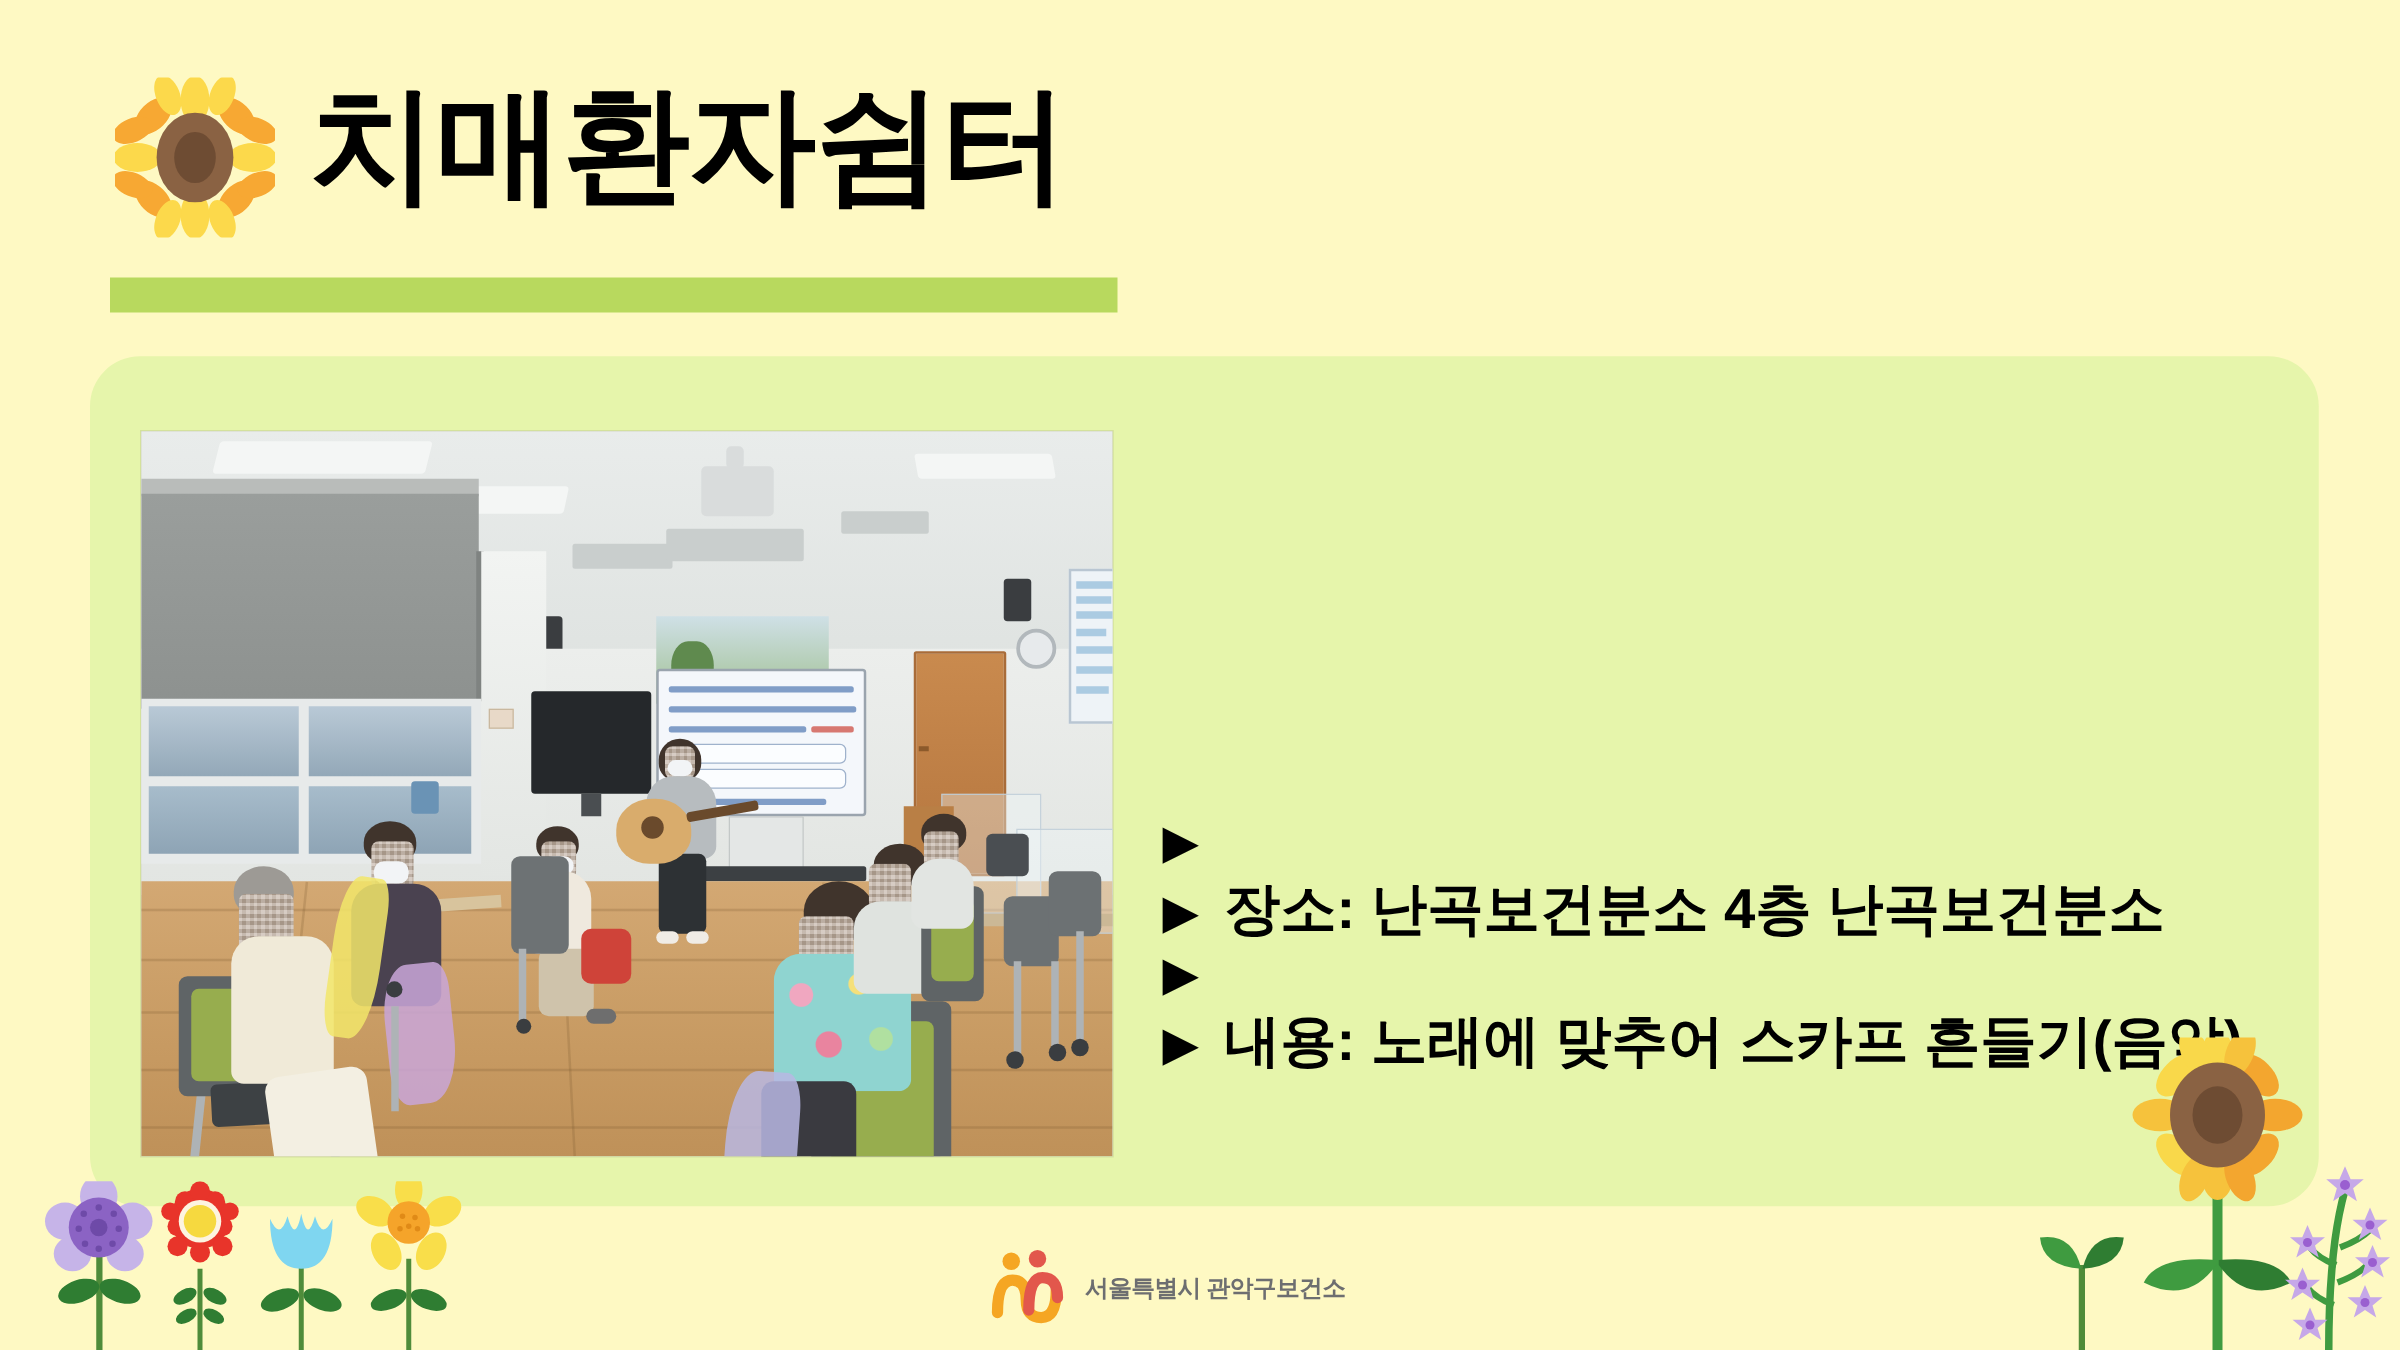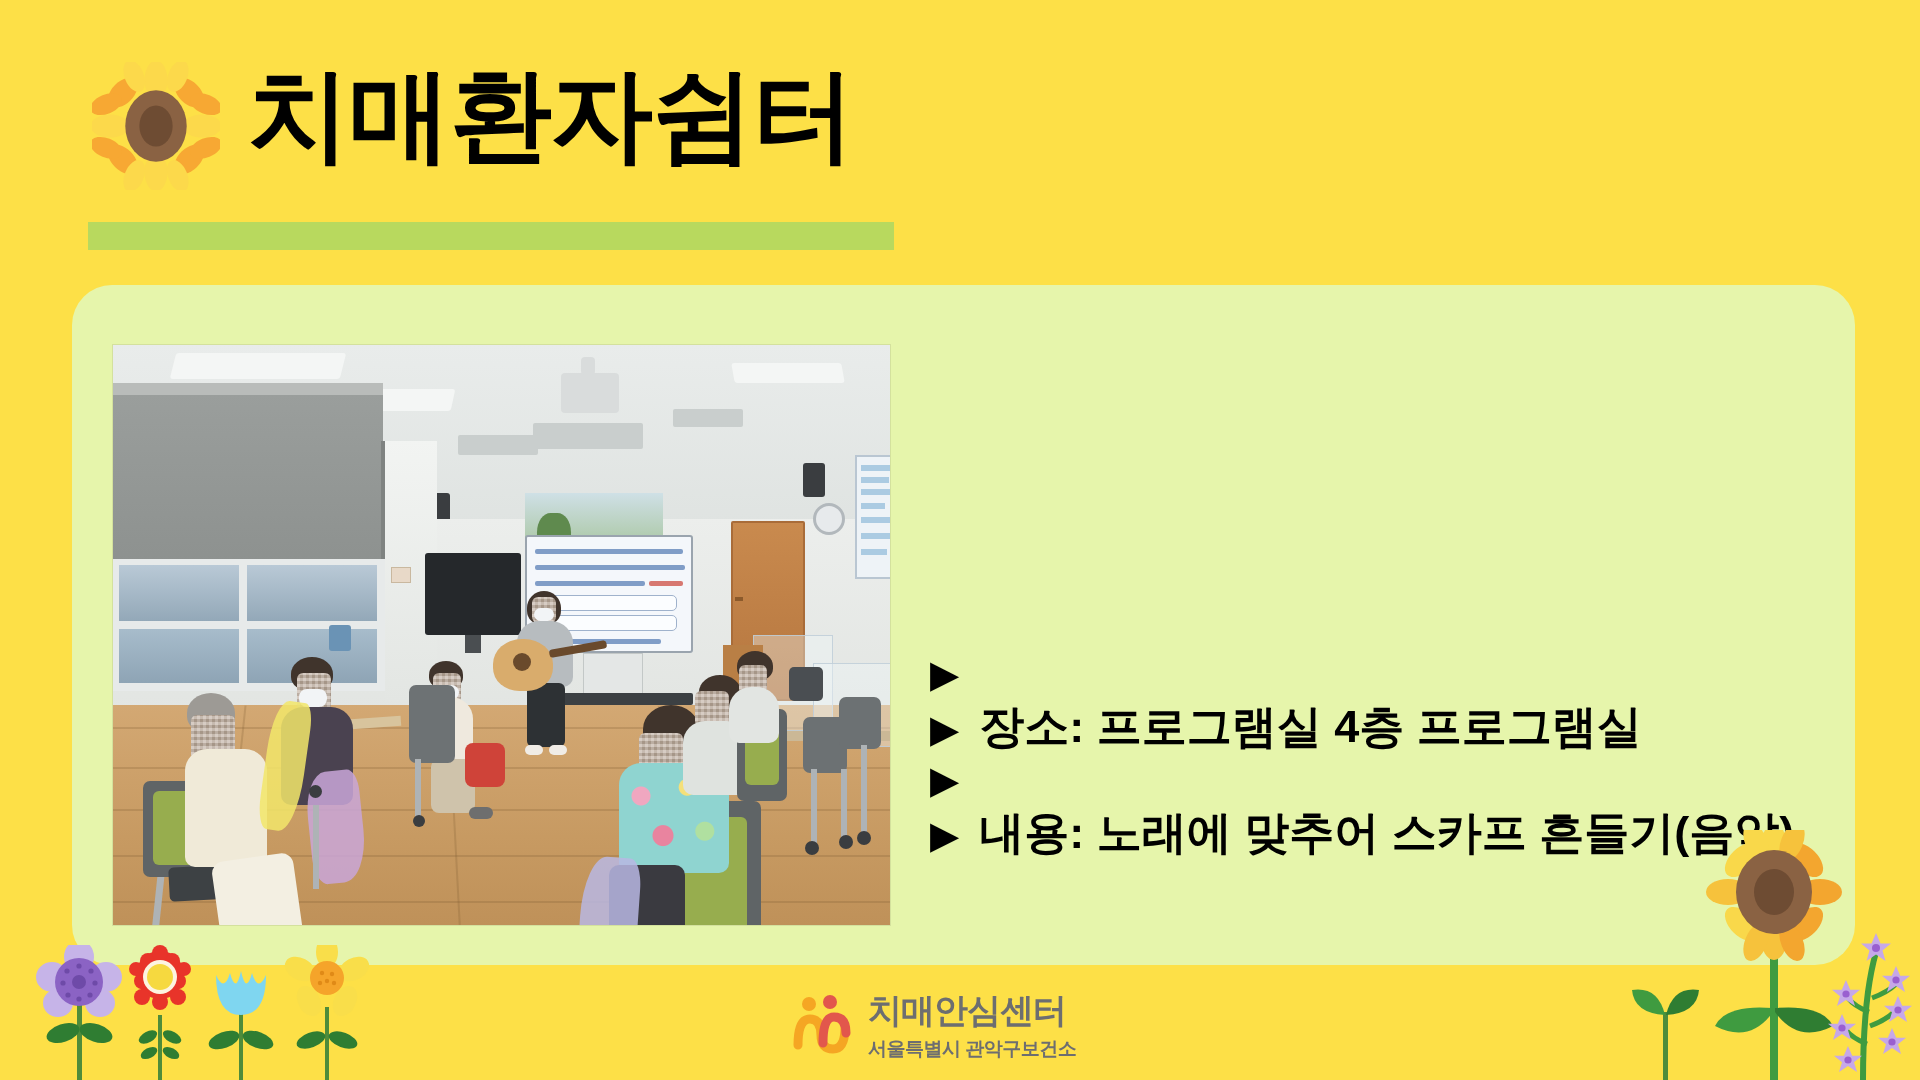--- a/index.html
+++ b/index.html
@@ -3,21 +3,21 @@
 <meta charset="utf-8">
 <title>치매환자쉼터</title>
 <style>
   * { box-sizing: border-box; margin: 0; padding: 0; }
   html, body {
     width: 1920px; height: 1080px;
     background: #ffffff;
     font-family: "Liberation Sans", "DejaVu Sans", sans-serif;
     overflow: hidden;
   }
-  .slide { position: relative; width: 1920px; height: 1080px; background: #fde047; }
+  .slide { position: relative; width: 1920px; height: 1080px; background: #fef9c3; }
 
   
   .header { position: absolute; left: 0; top: 0; width: 100%; height: 270px; }
   .title-flower { position: absolute; left: 92px; top: 62px; width: 128px; height: 128px; }
   .page-title {
     position: absolute; left: 248px; top: 52px;
     font-size: 102px; font-weight: 700; color: #000000;
     letter-spacing: -1px; line-height: 1.25; white-space: nowrap;
   }
   .title-rule {
@@ -313,21 +313,21 @@
     <div class="ph chair-leg" style="left:748px; top:400px; width:6px; height:92px;"></div>
     <div class="ph caster" style="left:744px; top:486px; width:14px; height:14px;"></div>
   </div>
 
   <div class="info">
     <div class="info-row">
       <span class="info-arrow">▶</span>
     </div>
     <div class="info-row">
       <span class="info-arrow">▶</span>
-      <span>장소: 프로그램실 4층 프로그램실</span>
+      <span>장소: 난곡보건분소 4층 난곡보건분소</span>
     </div>
     <div class="info-row">
       <span class="info-arrow">▶</span>
     </div>
     <div class="info-row">
       <span class="info-arrow">▶</span>
       <span>내용: 노래에 맞추어 스카프 흔들기(음악)</span>
     </div>
   </div>
 
@@ -411,21 +411,20 @@
     </svg>
 
     <div class="logo">
       <svg class="logo-mark" viewBox="0 0 64 64">
         <circle cx="19" cy="11" r="7" fill="#f5a623"></circle>
         <circle cx="40" cy="9" r="7" fill="#e2574c"></circle>
         <path d="M8 52 Q8 26 20 26 Q31 26 31 42 Q31 56 43 56 Q55 56 55 34" fill="none" stroke="#f5a623" stroke-width="9" stroke-linecap="round"></path>
         <path d="M33 50 Q33 24 44 24 Q56 24 56 40" fill="none" stroke="#e2574c" stroke-width="9" stroke-linecap="round"></path>
       </svg>
       <div>
-        <div class="logo-text-main">치매안심센터</div>
         <div class="logo-text-sub">서울특별시 관악구보건소</div>
       </div>
     </div>
 
     <svg class="deco deco-right" viewBox="0 0 300 250">
 
       <g>
         <rect x="43" y="182" width="5" height="68" fill="#4f8c3a"></rect>
         <path d="M45 185 Q14 183 12 160 Q38 156 45 185 Z" fill="#3f9b40"></path>
         <path d="M46 185 Q77 183 79 160 Q53 156 46 185 Z" fill="#2f7d32"></path>

